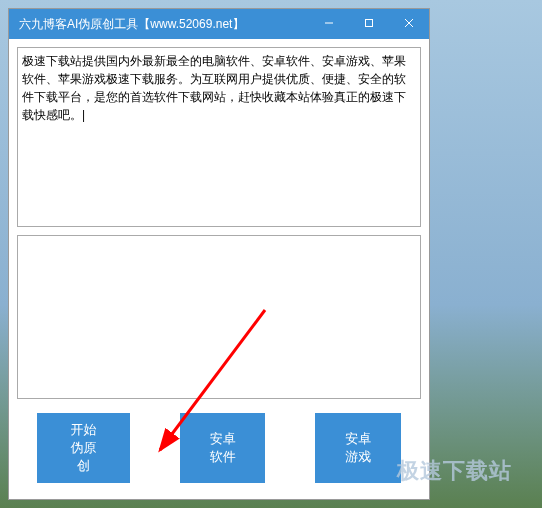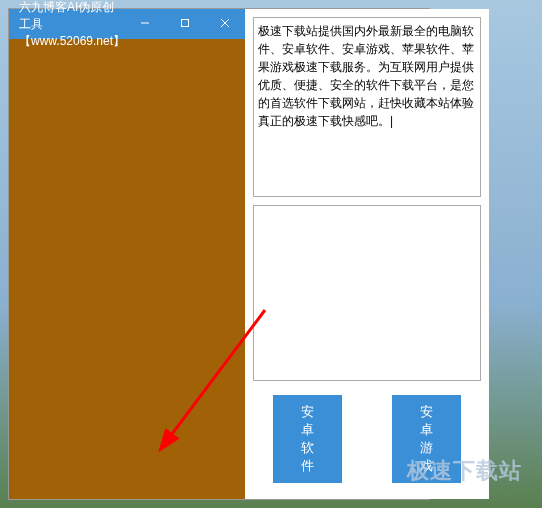--- a/index.html
+++ b/index.html
@@ -14,23 +14,24 @@
       height: 508px;
       overflow: hidden;
       position: relative;
     }
     .window {
       position: absolute;
       top: 8px;
       left: 8px;
       width: 422px;
       height: 492px;
-      background: #a16207;
+      background: #7f1d1d;
       border: 1px solid #999;
       display: flex;
+      flex-direction: column;
     }
     .titlebar {
       height: 30px;
       background: #3b8fd6;
       display: flex;
       align-items: center;
       padding: 0 0 0 10px;
       color: #fff;
       font-size: 12px;
     }
@@ -97,21 +98,21 @@
     .arrow {
       position: absolute;
       top: 300px;
       left: 140px;
       pointer-events: none;
       z-index: 10;
     }
     .watermark {
       position: absolute;
       bottom: 22px;
-      right: 20px;
+      right: 30px;
       color: rgba(180, 200, 220, 0.8);
       font-size: 22px;
       font-weight: bold;
       pointer-events: none;
       z-index: 5;
       letter-spacing: 1px;
     }
   </style>
 </head>
 <body>
@@ -141,20 +142,21 @@
               <line x1="9" y1="1" x2="1" y2="9" stroke="#fff" stroke-width="1"></line>
             </svg>
         </span>
       </div>
     </div>
   </div>
   <div class="content">
     <textarea class="textarea textarea-top" style="">极速下载站提供国内外最新最全的电脑软件、安卓软件、安卓游戏、苹果软件、苹果游戏极速下载服务。为互联网用户提供优质、便捷、安全的软件下载平台，是您的首选软件下载网站，赶快收藏本站体验真正的极速下载快感吧。|</textarea>
     <textarea class="textarea textarea-bottom" style=""></textarea>
     <div class="button-row">
+      <button class="action-btn">开始伪原创</button>
       <button class="action-btn">安卓软件</button>
       <button class="action-btn">安卓游戏</button>
     </div>
   </div>
 </div>
 
 <svg class="arrow" width="140" height="170">
   <defs>
     <marker id="arrowhead" markerWidth="10" markerHeight="10" refX="7" refY="3" orient="auto">
       <polygon points="0 0, 8 3, 0 6" fill="#ff0000"></polygon>

